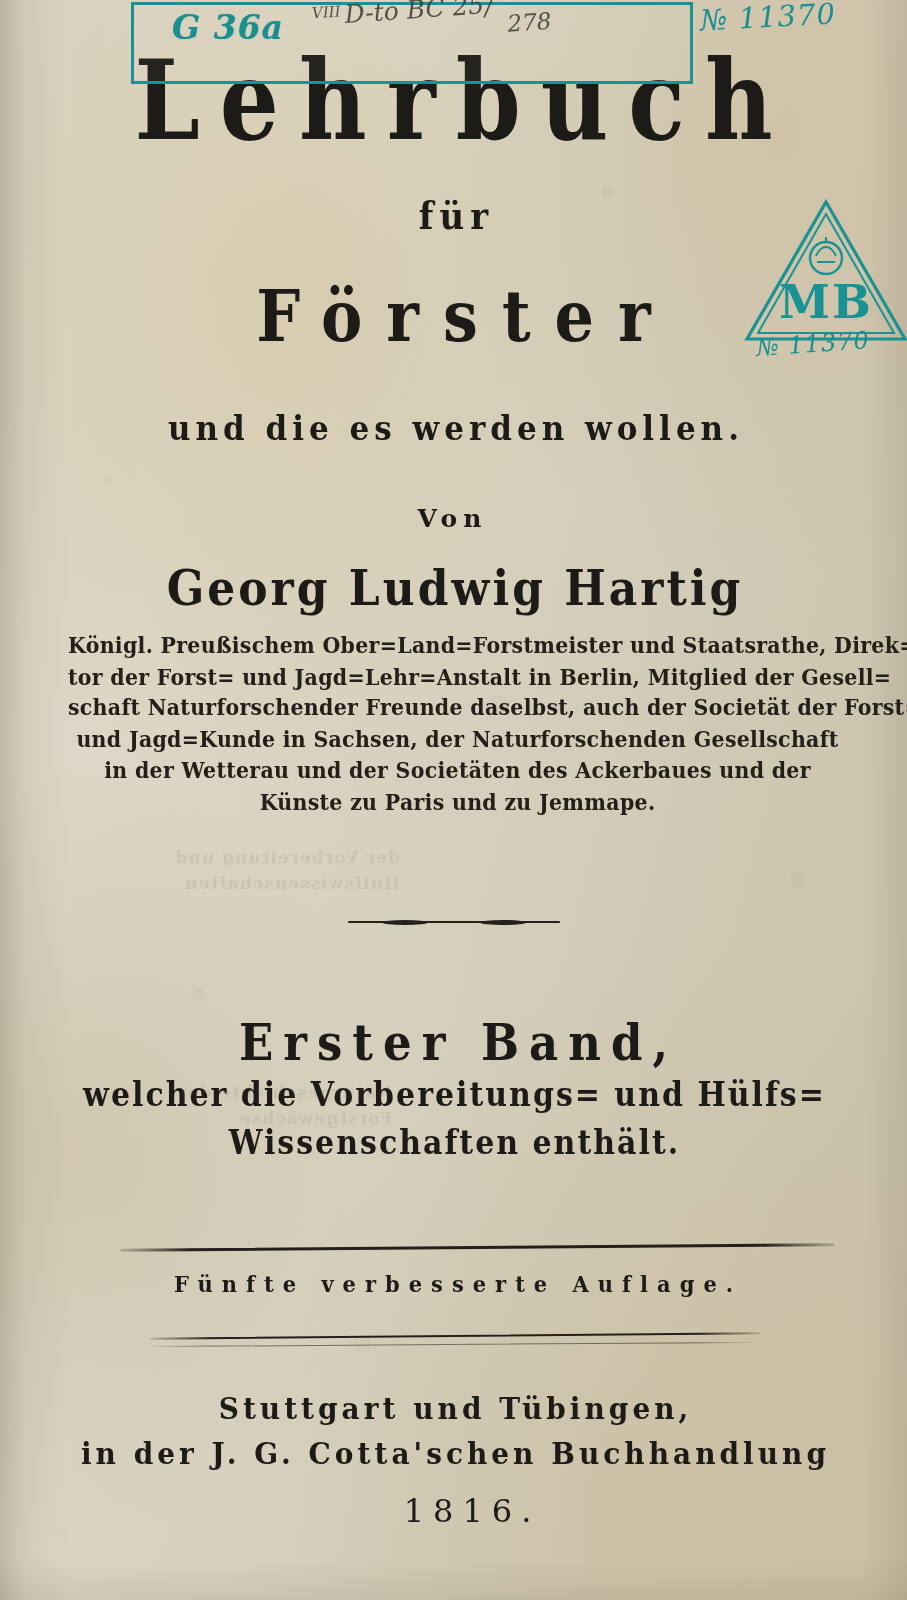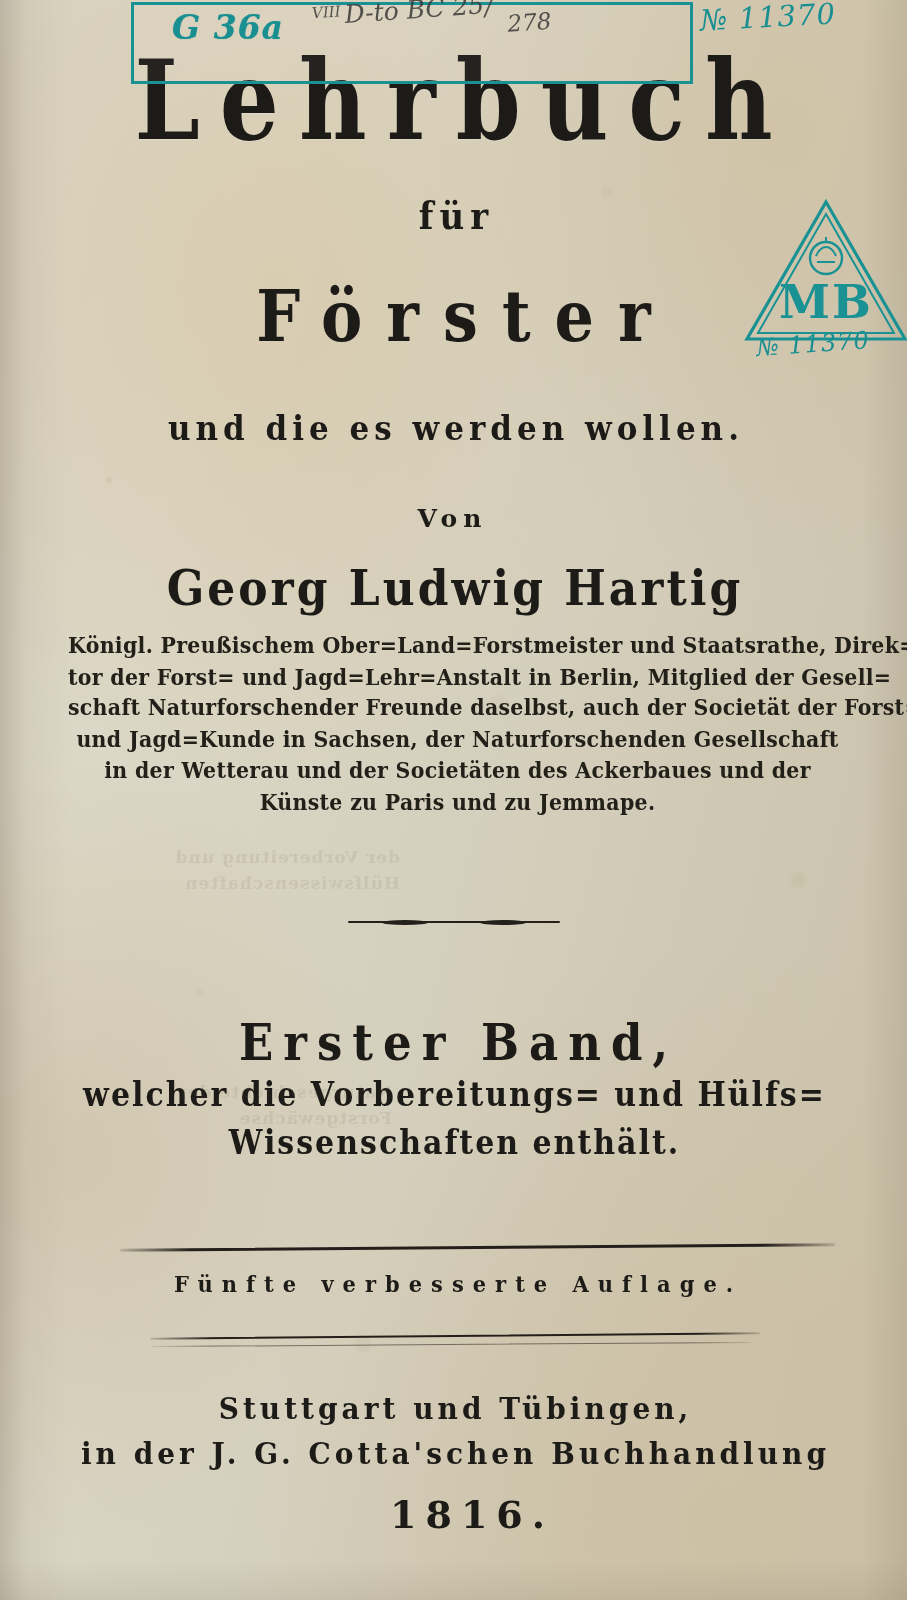--- a/index.html
+++ b/index.html
@@ -226,24 +226,24 @@
     font-size: 28px;
     line-height: 1.5;
     letter-spacing: 4px;
     text-indent: 4px;
     transform: scaleY(1.08);
   }
   #year {
     position: absolute;
     top: 1492px;
     left: 0; right: 0;
-    font-size: 38px;
+    font-size: 32px;
     letter-spacing: 9px;
     text-indent: 9px;
-    font-weight: 700;
+    font-weight: 400;
     margin-left: 28px;
   }
 
   
   .ink {
     position: absolute;
     color: #1a8f92;
     font-family: "DejaVu Serif", serif;
   }
 

